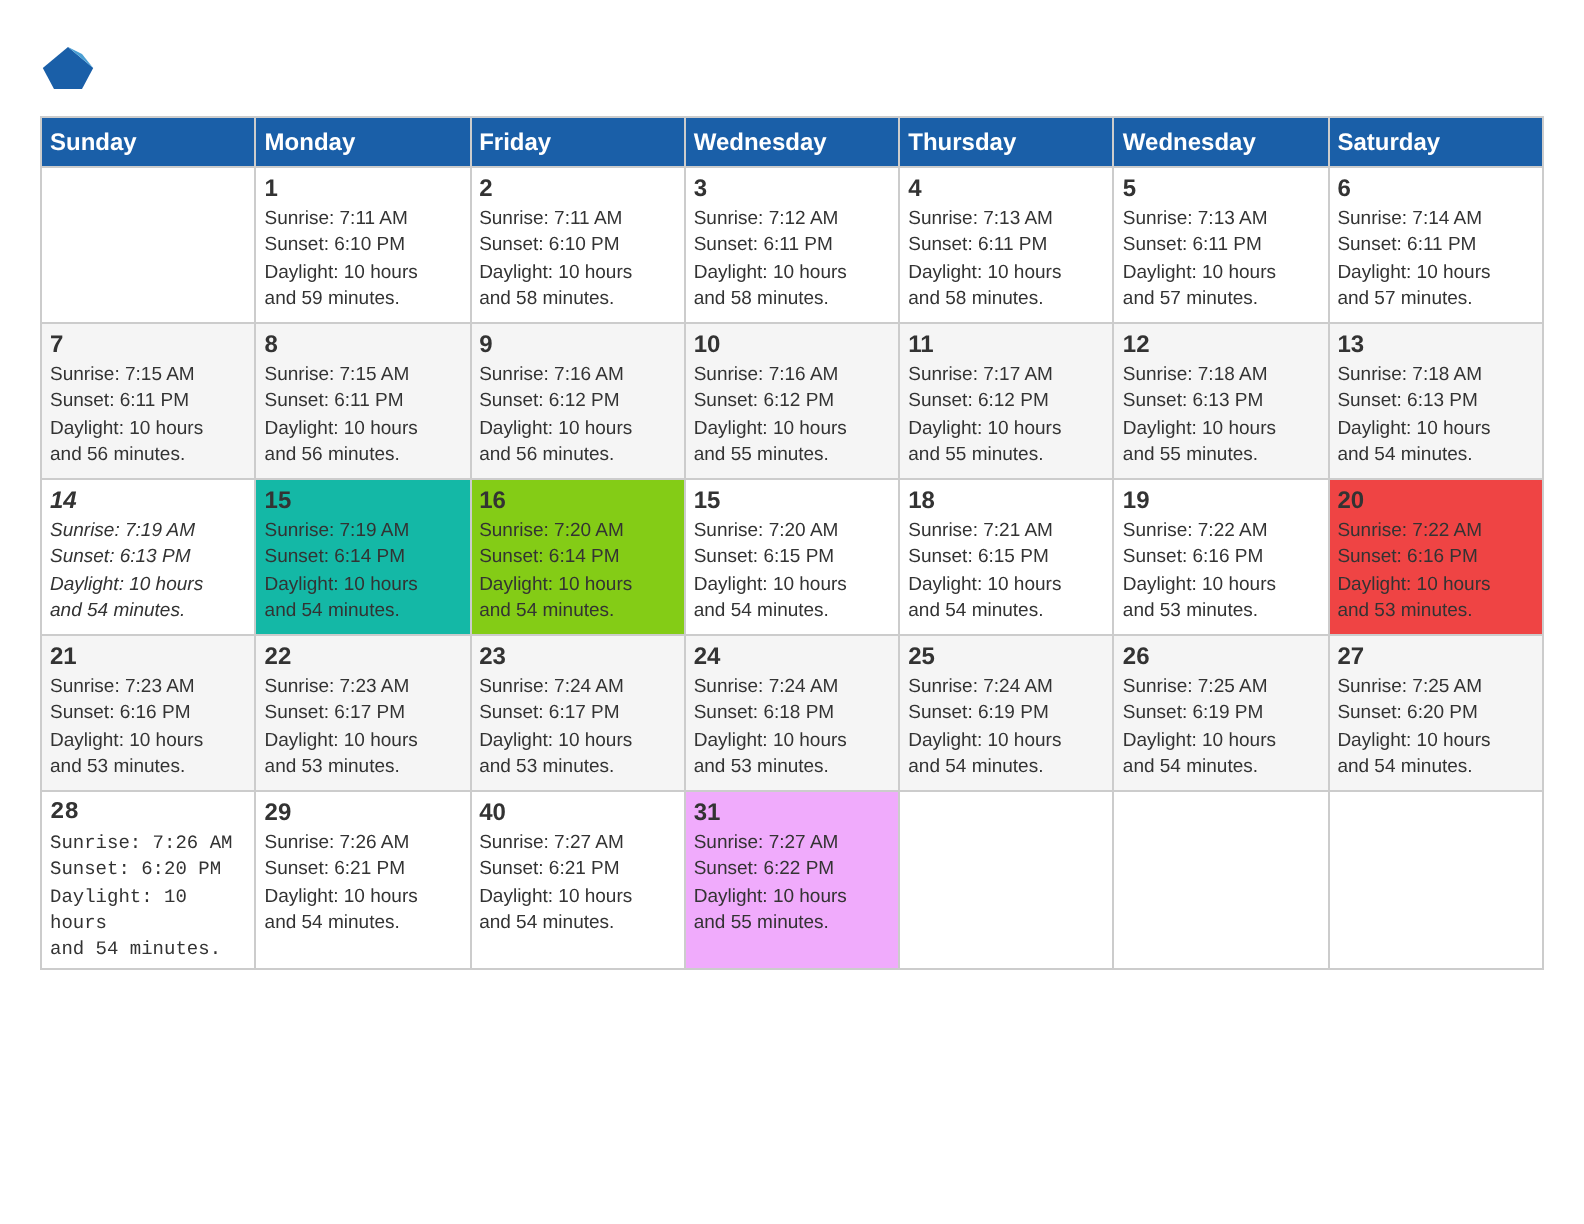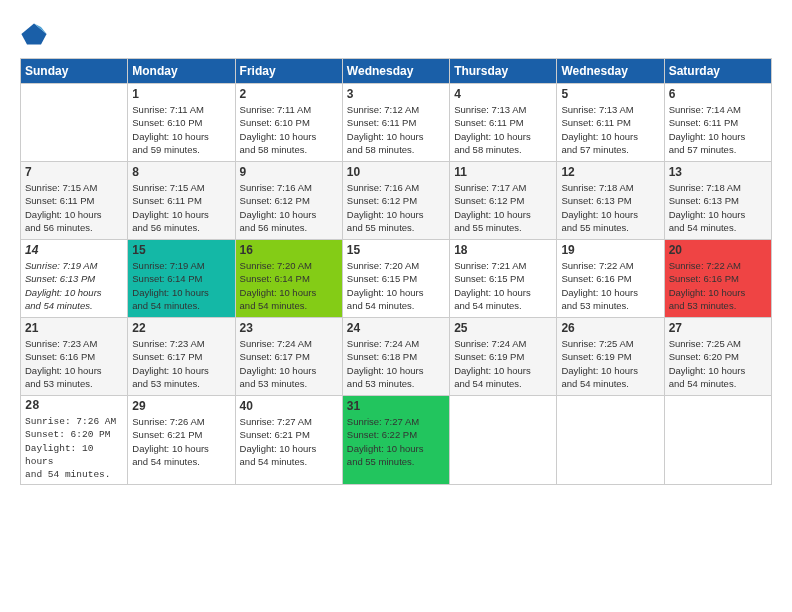--- a/index.html
+++ b/index.html
@@ -344,21 +344,21 @@
 Daylight: 10 hours
 and 54 minutes.</div>
           </td>
           <td style="background-color: rgb(255, 255, 255);">
             <span class="day-num">40</span>
             <div class="day-info" style="white-space: pre-line;">Sunrise: 7:27 AM
 Sunset: 6:21 PM
 Daylight: 10 hours
 and 54 minutes.</div>
           </td>
-          <td style="background-color: #22c55e; margin-left: 42px;">
+          <td style="background-color: #f0abfc; margin-left: 42px;">
             <span class="day-num">31</span>
             <div class="day-info" style="white-space: pre-line;">Sunrise: 7:27 AM
 Sunset: 6:22 PM
 Daylight: 10 hours
 and 55 minutes.</div>
           </td>
           <td class="empty-cell"></td>
           <td class="empty-cell"></td>
           <td class="empty-cell"></td>
         </tr>

